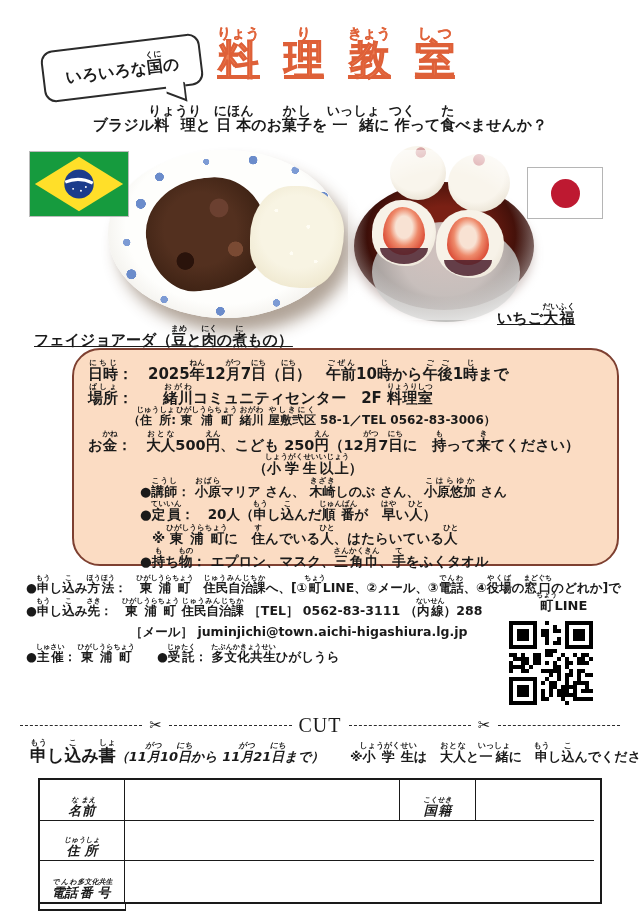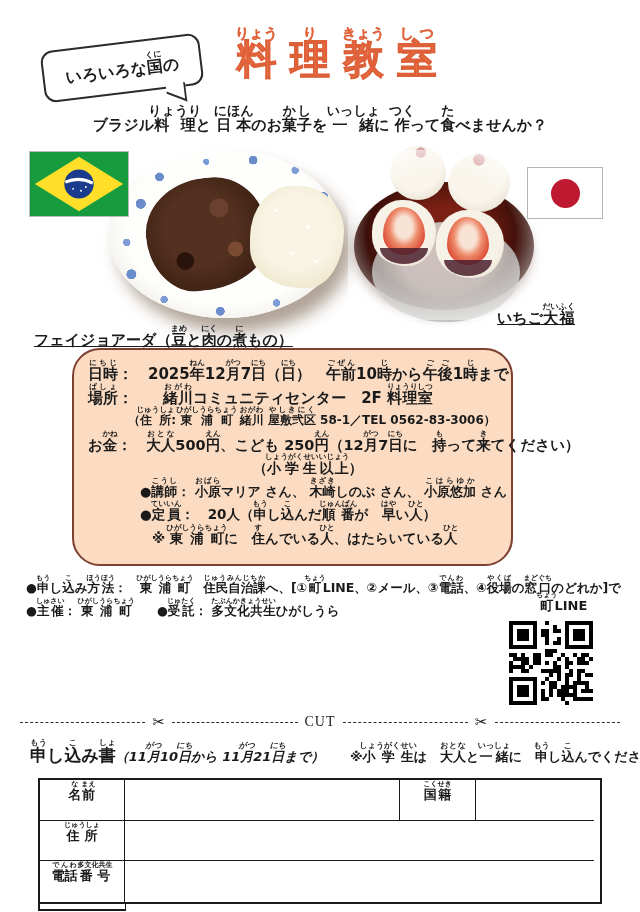--- a/index.html
+++ b/index.html
@@ -12,21 +12,21 @@
   .bubble{position:absolute;left:42px;top:42px;width:156px;height:48px;background:#fff;
           border:2.2px solid #2b2b2b;border-radius:12px;transform:rotate(-7deg);
           display:flex;align-items:center;justify-content:center;font-size:16px;font-weight:700;}
   .bubble .tail{position:absolute;right:16px;bottom:-11px;width:20px;height:15px;background:#fff;
           border-right:2.2px solid #2b2b2b;border-bottom:2.2px solid #2b2b2b;
           transform:rotate(28deg) skewX(28deg);}
   .bubble rt{font-size:8px;}
   .page-title{position:absolute;left:196px;top:26px;width:280px;text-align:center;
           font-size:40px;font-weight:700;color:#ED7D53;-webkit-text-stroke:1px #DE6038;
           white-space:nowrap;}
-  .page-title ruby{margin:0 6px;}
+  .page-title ruby{margin:0 12px;text-decoration:underline;}
   .page-title rt{font-size:14px;font-weight:700;-webkit-text-stroke:0.3px #DE6038;}
   .subtitle{position:absolute;left:0;top:104px;width:640px;text-align:center;
           font-size:15px;font-weight:700;white-space:nowrap;}
   .subtitle rt{font-size:13px;}
 
   
   .photo-feijoada{position:absolute;left:98px;top:148px;width:252px;height:176px;}
   .fj-plate{position:absolute;left:10px;top:2px;width:234px;height:168px;border-radius:50%;
       box-shadow:10px 14px 16px rgba(80,50,25,.45);
       background:
@@ -88,21 +88,21 @@
       background:radial-gradient(ellipse at 48% 50%,rgba(255,255,255,0) 52%,#fff 90%);pointer-events:none;}
   .flag-japan{position:absolute;left:527px;top:167px;width:74px;height:50px;background:#fff;
       border:1px solid #b5b5b5;display:flex;align-items:center;justify-content:center;}
   .flag-japan .sun{width:29px;height:29px;border-radius:50%;background:#BE1931;}
   .caption{position:absolute;font-size:15px;font-weight:700;white-space:nowrap;text-decoration:underline;}
   .caption rt{font-size:8px;}
   .caption-left{left:34px;top:324px;}
   .caption-right{left:497px;top:302px;}
 
   
-  .info-box{position:absolute;left:72px;top:348px;width:441px;height:218px;box-sizing:border-box;
+  .info-box{position:absolute;left:72px;top:348px;width:547px;height:218px;box-sizing:border-box;
       background:#FBDCC3;border:2px solid #7E4031;border-radius:28px;padding:9px 0 0 14px;}
   .iline{display:block;white-space:nowrap;font-weight:700;height:23.5px;line-height:23.5px;}
   .iline rt{font-size:7.5px;}
   .il-0,.il-1{font-size:15px;}
   .il-2{font-size:12px;margin-left:40px;}
   .il-3{font-size:14.5px;}
   .il-4{font-size:14px;margin-left:165px;}
   .il-5{font-size:13px;margin-left:52px;}
   .il-6{font-size:13.5px;margin-left:52px;}
   .il-7{font-size:13.5px;margin-left:64px;}
@@ -115,32 +115,32 @@
   .al-1,.al-4{margin-left:104px;}
   .qr-label{position:absolute;left:536px;top:591px;font-size:13px;font-weight:700;white-space:nowrap;}
   .qr-label rt{font-size:7px;}
   .qr-box{position:absolute;left:509px;top:621px;width:84px;height:84px;background:#fff;}
   .qr-box svg{display:block;width:84px;height:84px;}
 
   
   .cutline{position:absolute;left:20px;top:714px;width:600px;display:flex;align-items:center;gap:7px;}
   .dashrun{flex:1;border-top:1.6px dashed #2b2b2b;height:0;}
   .scissors{font-size:15px;line-height:1;transform:rotate(0deg);}
-  .cut-label{font-family:"Liberation Serif","DejaVu Serif",serif;font-size:14px;letter-spacing:1px;}
+  .cut-label{font-family:"Liberation Serif","DejaVu Serif",serif;font-size:20px;letter-spacing:1px;}
 
   
   .form-heading{position:absolute;left:30px;top:738px;white-space:nowrap;display:flex;align-items:baseline;}
   .form-heading rt{font-size:8px;}
   .fh-title{font-size:17px;font-weight:700;}
   .fh-period{font-size:13px;font-weight:700;font-style:italic;}
   .fh-note{font-size:13px;font-weight:700;margin-left:26px;}
   .ftable{position:absolute;left:38px;top:778px;width:560px;border:2px solid #1a1a1a;
       display:grid;grid-template-columns:85px 275px 76px 118px;grid-auto-rows:40.5px;background:#fff;}
   .fcell{border-right:1.5px solid #1a1a1a;border-bottom:1.5px solid #1a1a1a;
-      display:flex;align-items:flex-start;justify-content:center;font-size:13px;font-weight:700;}
+      display:flex;align-items:flex-end;justify-content:center;font-size:13px;font-weight:700;font-style:italic;}
   .fcell rt{font-size:7px;}
   .fcell.last-col{border-right:none;}
   .fcell.last-row{border-bottom:none;}
   .fcell.span3{grid-column:2/5;}
   .ftable-stub{position:absolute;left:38px;top:903px;width:85px;height:6px;
       border-left:2px solid #1a1a1a;border-right:1.5px solid #1a1a1a;border-bottom:2px solid #1a1a1a;}
 </style>
 </head>
 <body>
 
@@ -194,24 +194,27 @@
 
   <div class="info-box">
     <span class="iline il-0"><ruby>日時<rt>にちじ</rt></ruby>：　2025<ruby>年<rt>ねん</rt></ruby>12<ruby>月<rt>がつ</rt></ruby>7<ruby>日<rt>にち</rt></ruby>（<ruby>日<rt>にち</rt></ruby>）　<ruby>午前<rt>ごぜん</rt></ruby>10<ruby>時<rt>じ</rt></ruby>から<ruby>午後<rt>ごご</rt></ruby>1<ruby>時<rt>じ</rt></ruby>まで</span>
     <span class="iline il-1"><ruby>場所<rt>ばしょ</rt></ruby>：　　<ruby>緒川<rt>おがわ</rt></ruby>コミュニティセンター　2F <ruby>料理室<rt>りょうりしつ</rt></ruby></span>
     <span class="iline il-2">（<ruby>住所<rt>じゅうしょ</rt></ruby>: <ruby>東浦町<rt>ひがしうらちょう</rt></ruby> <ruby>緒川<rt>おがわ</rt></ruby> <ruby>屋敷弐区<rt>やしきにく</rt></ruby> 58-1／TEL 0562-83-3006）</span>
     <span class="iline il-3">お<ruby>金<rt>かね</rt></ruby>：　<ruby>大人<rt>おとな</rt></ruby>500<ruby>円<rt>えん</rt></ruby>、こども 250<ruby>円<rt>えん</rt></ruby>（12<ruby>月<rt>がつ</rt></ruby>7<ruby>日<rt>にち</rt></ruby>に　<ruby>持<rt>も</rt></ruby>って<ruby>来<rt>き</rt></ruby>てください）</span>
     <span class="iline il-4">（<ruby>小学生<rt>しょうがくせい</rt></ruby><ruby>以上<rt>いじょう</rt></ruby>）</span>
     <span class="iline il-5">●<ruby>講師<rt>こうし</rt></ruby>： <ruby>小原<rt>おばら</rt></ruby>マリア さん、 <ruby>木崎<rt>きざき</rt></ruby>しのぶ さん、 <ruby>小原悠加<rt>こはらゆか</rt></ruby> さん</span>
     <span class="iline il-6">●<ruby>定員<rt>ていいん</rt></ruby>：　20人（<ruby>申<rt>もう</rt></ruby>し<ruby>込<rt>こ</rt></ruby>んだ<ruby>順番<rt>じゅんばん</rt></ruby>が　<ruby>早<rt>はや</rt></ruby>い<ruby>人<rt>ひと</rt></ruby>）</span>
     <span class="iline il-7">※ <ruby>東浦町<rt>ひがしうらちょう</rt></ruby>に　<ruby>住<rt>す</rt></ruby>んでいる<ruby>人<rt>ひと</rt></ruby>、はたらいている<ruby>人<rt>ひと</rt></ruby></span>
+    <span class="iline il-8">●<ruby>持<rt>も</rt></ruby>ち<ruby>物<rt>もの</rt></ruby>： エプロン、マスク、<ruby>三角巾<rt>さんかくきん</rt></ruby>、<ruby>手<rt>て</rt></ruby>をふくタオル</span>
   </div>
 
   <div class="apply">
     <span class="aline al-0">●<ruby>申<rt>もう</rt></ruby>し<ruby>込<rt>こ</rt></ruby>み<ruby>方法<rt>ほうほう</rt></ruby>：　<ruby>東浦町<rt>ひがしうらちょう</rt></ruby>　<ruby>住民自治課<rt>じゅうみんじちか</rt></ruby>へ、[①<ruby>町<rt>ちょう</rt></ruby>LINE、②メール、③<ruby>電話<rt>でんわ</rt></ruby>、④<ruby>役場<rt>やくば</rt></ruby>の<ruby>窓口<rt>まどぐち</rt></ruby>のどれか]で</span>
+    <span class="aline al-3">●<ruby>申<rt>もう</rt></ruby>し<ruby>込<rt>こ</rt></ruby>み<ruby>先<rt>さき</rt></ruby>：　<ruby>東浦町<rt>ひがしうらちょう</rt></ruby> <ruby>住民自治課<rt>じゅうみんじちか</rt></ruby> ［TEL］ 0562-83-3111 （<ruby>内線<rt>ないせん</rt></ruby>）288</span>
+    <span class="aline al-4">［メール］ juminjichi@town.aichi-higashiura.lg.jp</span>
     <span class="aline al-5">●<ruby>主催<rt>しゅさい</rt></ruby>： <ruby>東浦町<rt>ひがしうらちょう</rt></ruby>　　●<ruby>受託<rt>じゅたく</rt></ruby>： <ruby>多文化共生<rt>たぶんかきょうせい</rt></ruby>ひがしうら</span>
   </div>
   <div class="qr-label"><ruby>町<rt>ちょう</rt></ruby>LINE</div>
   <div class="qr-box">
       <svg viewBox="0 0 84 84">
         <g fill="#000">
           <rect x="36" y="0" width="4" height="4"></rect>
           <rect x="44" y="4" width="4" height="4"></rect>
           <rect x="32" y="8" width="4" height="4"></rect>
           <rect x="36" y="8" width="4" height="4"></rect>

